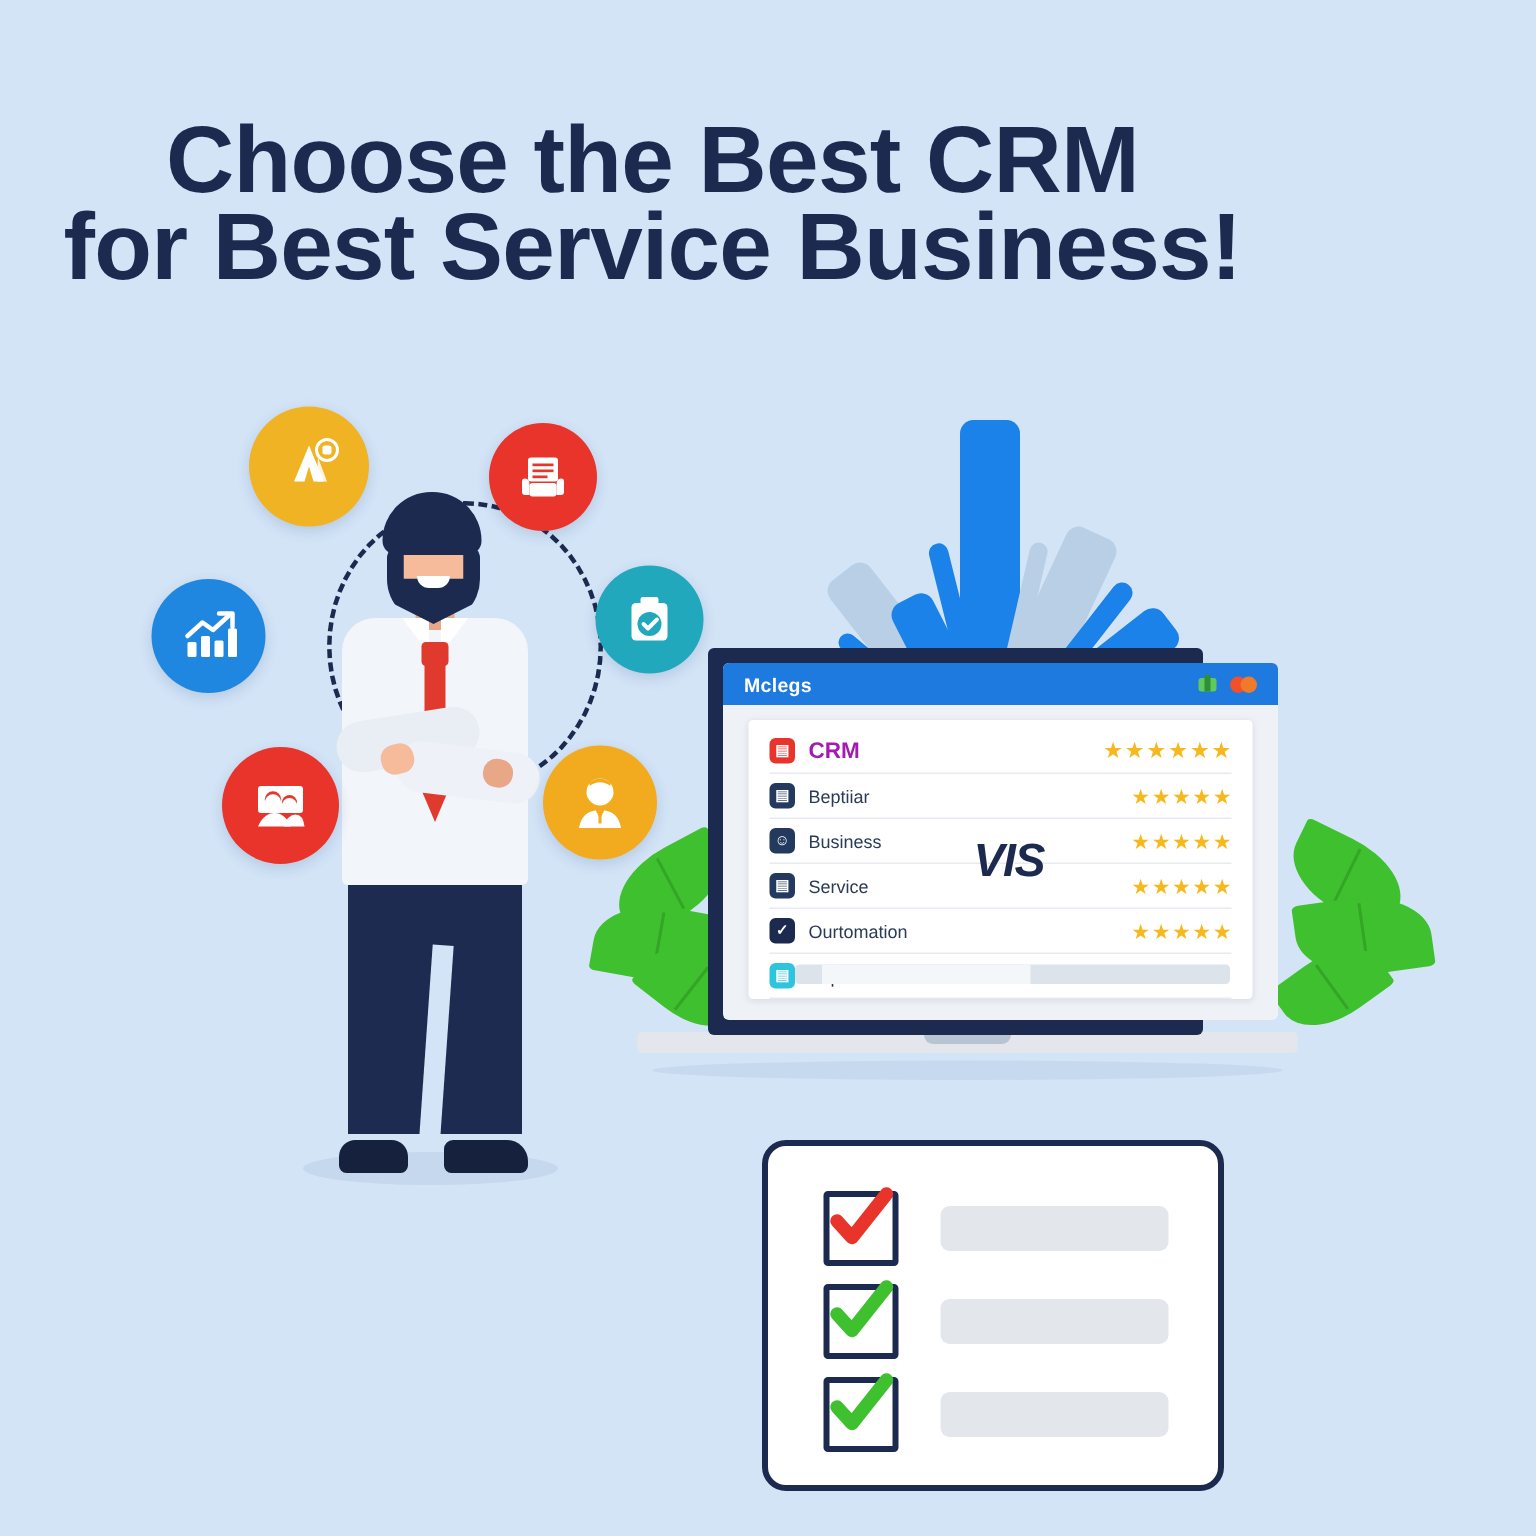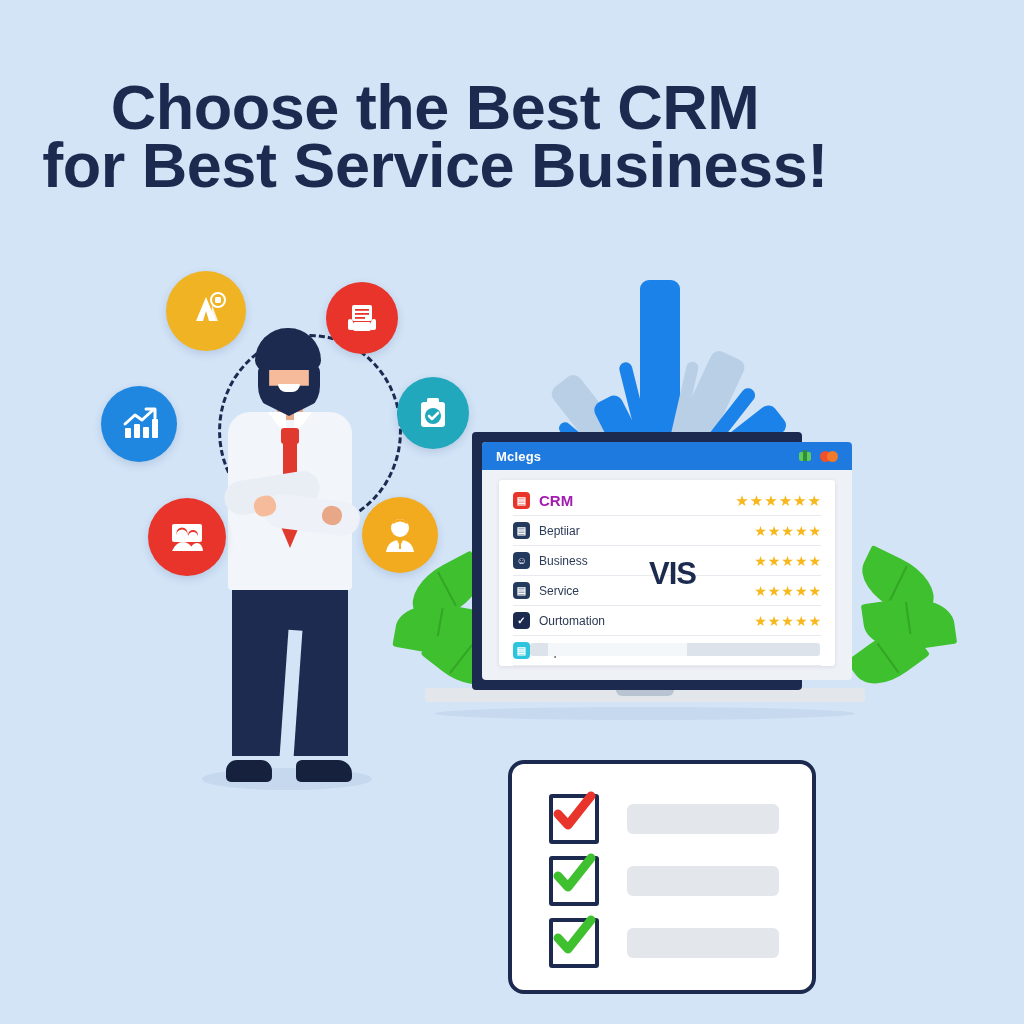--- a/index.html
+++ b/index.html
@@ -53,21 +53,21 @@
   .rico .gl{color:#fff;font-size:10px;line-height:1;font-weight:bold;}
   .rlabel{margin-left:9px;color:#2b3a55;font-size:12px;white-space:nowrap;}
   .row.head .rlabel{font-size:15px;font-weight:bold;color:#a21caf;}
   .stars{margin-left:auto;display:flex;gap:1px;}
   .star{font-size:14px;line-height:1;color:#f6b81c;}
   .star.off{color:#cfd6e0;}
   .row.head .star{font-size:15px;}
 
   .watermark{
     position:absolute;left:150px;top:76px;
-    font-size:31px;font-weight:bold;
+    font-size:31px;font-weight:bold;font-style:italic;
     color:#1b2a4e;letter-spacing:-1px;
     text-shadow:1px 1px 0 rgba(255,255,255,.6);
   }
   .pbar{position:absolute;left:31px;bottom:10px;width:290px;height:13px;background:#dde3ea;border-radius:3px;overflow:hidden;}
   .pbar .fill{position:absolute;left:18px;top:0;height:100%;width:140px;background:#f4f7fa;}
 
   .base{position:absolute;left:0;bottom:30px;width:440px;height:14px;background:#e3e6ea;border-radius:3px;}
   .notch{position:absolute;left:50%;transform:translateX(-50%);top:-1px;width:58px;height:9px;background:#b9c4d2;border-radius:0 0 6px 6px;}
   .lshadow{position:absolute;left:10px;bottom:12px;width:420px;height:13px;background:#c2d6ec;border-radius:50%;opacity:.75;}
 

